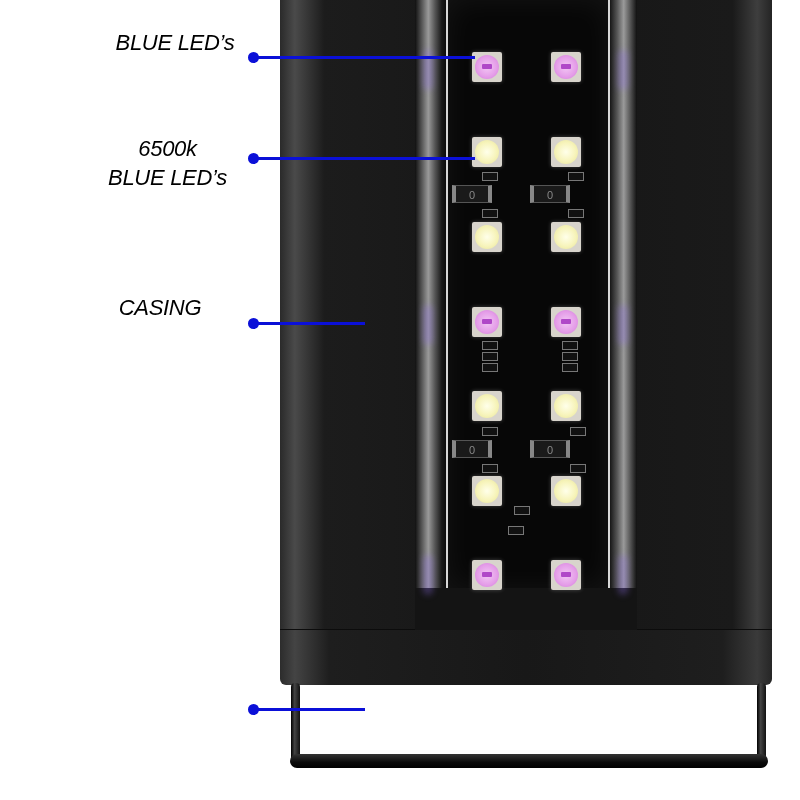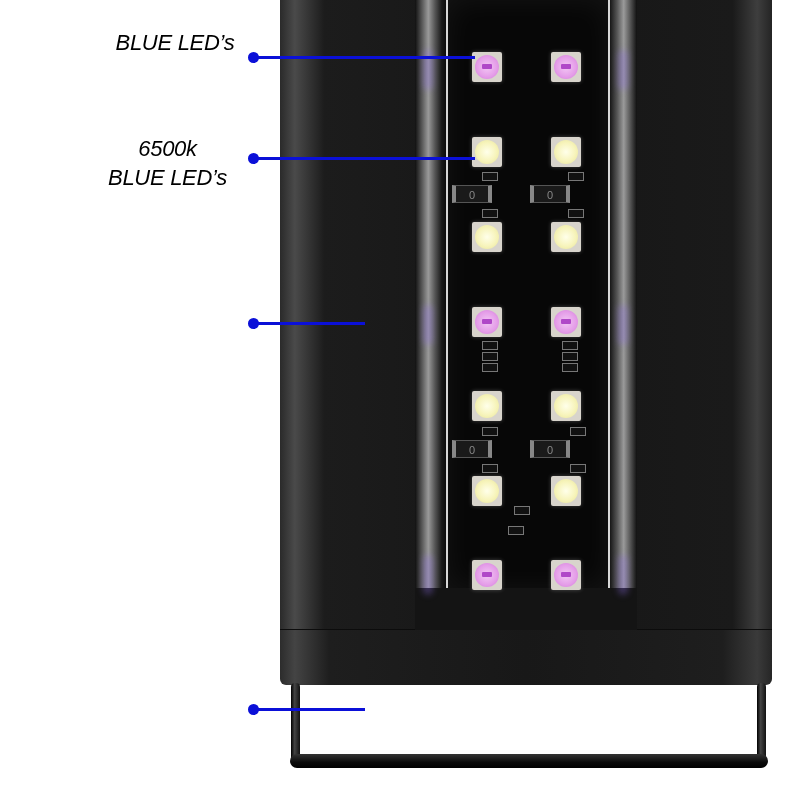--- a/index.html
+++ b/index.html
@@ -140,20 +140,21 @@
 <div class="abs line" style="left:254px; top:56px; width:221px;"></div>
 
 <div class="abs label" style="left:80px; top:134px; width:175px;font-style:italic;">
   <div>6500k</div>
   <div>BLUE LED’s</div>
 </div>
 <div class="abs dot" style="left:248px; top:153px;"></div>
 <div class="abs line" style="left:254px; top:157px; width:221px;"></div>
 
 <div class="abs label" style="left:70px; top:293px; width:180px;">
+  <div>CASING</div>
 </div>
 <div class="abs dot" style="left:248px; top:318px;"></div>
 <div class="abs line" style="left:254px; top:322px; width:111px;"></div>
 
 <div class="abs label" style="left:75px; top:681px; width:175px;">
 </div>
 <div class="abs dot" style="left:248px; top:704px;"></div>
 <div class="abs line" style="left:254px; top:708px; width:111px;"></div>
 
 </body></html>

